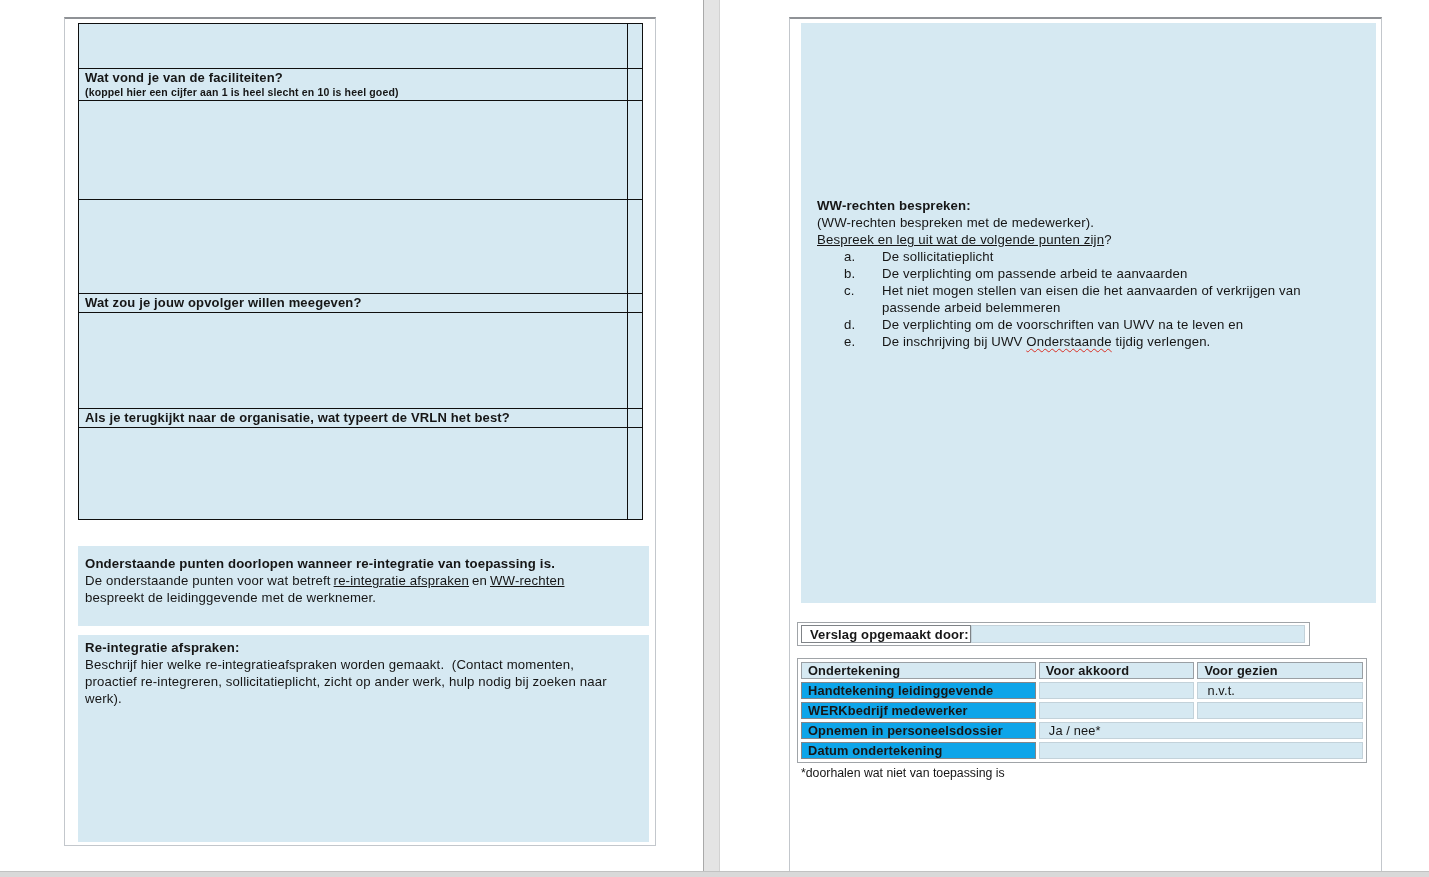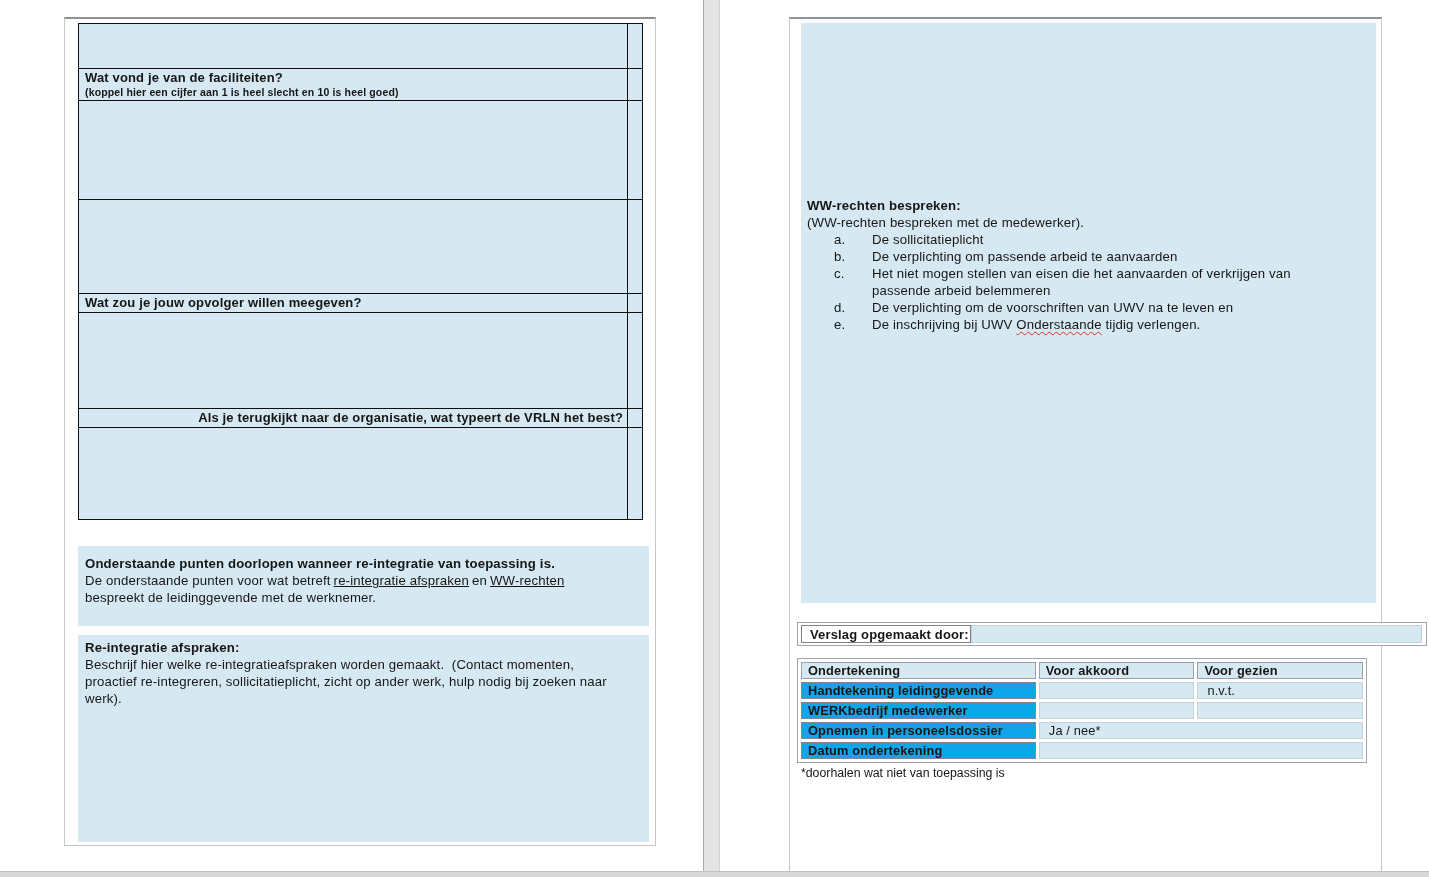--- a/index.html
+++ b/index.html
@@ -16,43 +16,43 @@
   .v-divider { position:absolute; left:703px; top:0; width:17px; height:877px; background:#e4e4e4; border-left:1px solid #a9a9a9; border-right:1px solid #d2d2d2; z-index:5; }
   .h-strip   { position:absolute; left:0; top:871px; width:1429px; height:6px; background:#d9d9d9; border-top:1px solid #c2c2c2; z-index:6; }
 
   
   .qtable { position:absolute; left:13px; top:4px; border-collapse:collapse; table-layout:fixed; }
   .qtable td { background:#d6e9f2; border:1px solid #0f0f0f; padding:0; vertical-align:top; overflow:hidden; }
   .qtable .hdr-title { font-size:13px; font-weight:bold; line-height:16px; padding:1px 4px 0 6px; white-space:nowrap; }
   .qtable .hdr-sub   { font-size:10.5px; font-weight:bold; line-height:12px; padding:0 4px 1px 6px; white-space:nowrap; }
   .r0 td { height:45px; } .r1 td { height:32px; } .r2 td { height:99px; }
   .r3 td { height:19px; } .r4 td { height:94px; } .r5 td { height:19px; }
-  .r6 td { height:96px; } .r7 td { height:19px;text-align:right; } .r8 td { height:92px; }
+  .r6 td { height:96px; } .r7 td { height:19px; } .r8 td { height:92px; }
 
   
   .note-box  { position:absolute; left:13px; top:527px; width:571px; height:80px;  background:#d6e9f2; padding:9px 10px 0 7px; }
   .reint-box { position:absolute; left:13px; top:616px; width:571px; height:207px; background:#d6e9f2; padding:4px 10px 16px 7px; }
   .box-title { font-size:13.2px; font-weight:bold; line-height:17px; }
   .box-body  { font-size:13.2px; line-height:17px; white-space:pre-wrap; }
   .u { text-decoration:underline; }
   .note-box .u { margin:0 3px; }
 
   
   .big-box { position:absolute; left:11px; top:4px; width:575px; height:580px; background:#d6e9f2; }
-  .ww-block { position:absolute; left:6px; top:174px; width:562px; font-size:13.2px; line-height:17px; }
+  .ww-block { position:absolute; left:16px; top:174px; width:562px; font-size:13.2px; line-height:17px; }
   .ww-title { font-weight:bold; }
   .ww-q .u { text-decoration:underline; }
   .ww-list { }
   .ww-item { display:flex; }
   .ww-item .lbl { width:38px; margin-left:27px; flex:none; }
   .ww-item .txt { flex:1; white-space:pre-wrap; }
   .misspelled { text-decoration-line:underline; text-decoration-style:wavy; text-decoration-color:#d93025; text-decoration-thickness:1px; text-underline-offset:2px; }
 
   
-  .report-row { position:absolute; left:7px; top:603px; width:630px; height:24px; border:1px solid #a0a4a8; background:#fff; padding:2px 3px; display:flex; gap:0;justify-content:space-between; }
+  .report-row { position:absolute; left:7px; top:603px; width:513px; height:24px; border:1px solid #a0a4a8; background:#fff; padding:2px 3px; display:flex; gap:0;justify-content:space-between; }
   .report-label { border:1px solid #7f8387; background:#fff; font-weight:bold; font-size:13px; width:170px; flex:none; display:flex; align-items:center; padding:0 6px 0 8px; white-space:nowrap; }
   .report-input { background:#d6e9f2; border:1px solid #c3d2da; flex:1; margin-right:1px; }
 
   
   .sig-wrap { position:absolute; left:7px; top:639px; width:570px; border:1px solid #a0a4a8; background:#fff; }
   table.sig { border-collapse:separate; border-spacing:3px; width:100%; table-layout:fixed; }
   table.sig td { height:17px; font-size:12.8px; vertical-align:middle; overflow:hidden; white-space:nowrap; }
   .cell-label { background:#0ea5e9; border:1px solid #83878b; font-weight:bold; padding:0 2px 0 6px; }
   .cell-hblue { background:#d6e9f2; border:1px solid #9aa0a5; font-weight:bold; padding:0 2px 0 6px; }
   .cell-blue  { background:#d6e9f2; border:1px solid #c3d2da; padding:0 2px 0 9px; }
@@ -124,20 +124,21 @@
 proactief re-integreren, sollicitatieplicht, zicht op ander werk, hulp nodig bij zoeken naar
 werk).</div>
     </div>
   </div>
 
   <div class="page page-right">
     <div class="big-box">
       <div class="ww-block">
         <div class="ww-title">WW-rechten bespreken:</div>
         <div class="ww-sub">(WW-rechten bespreken met de medewerker).</div>
+        <div class="ww-q"><span class="u">Bespreek en leg uit wat de volgende punten zijn</span><span>?</span></div>
         <div class="ww-list">
           <div class="ww-item">
             <span class="lbl">a.</span>
             <span class="txt">De sollicitatieplicht</span>
           </div>
           <div class="ww-item">
             <span class="lbl">b.</span>
             <span class="txt">De verplichting om passende arbeid te aanvaarden</span>
           </div>
           <div class="ww-item">

